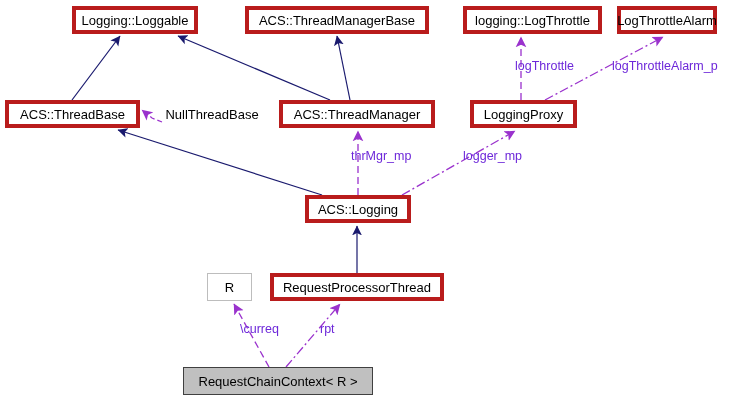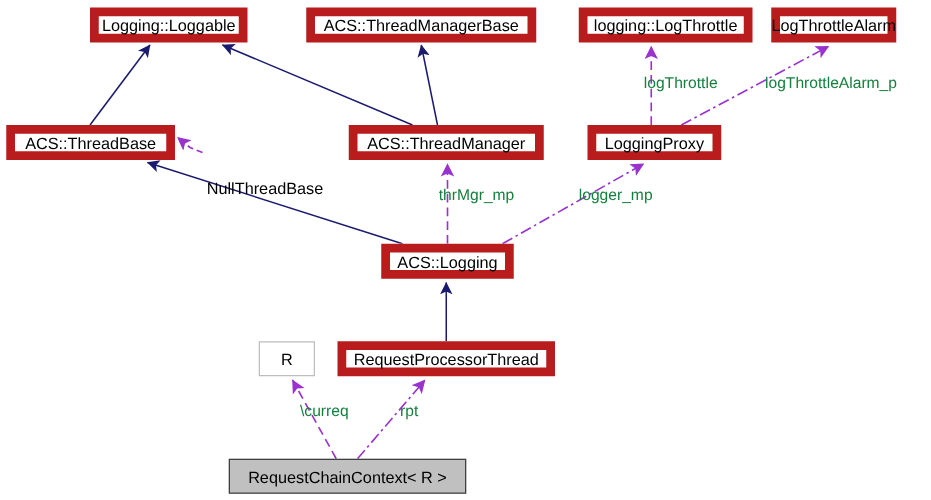--- a/index.html
+++ b/index.html
@@ -10,43 +10,42 @@
     background:#ffffff;
     font-family:"Liberation Sans", sans-serif;
     overflow:hidden;
   }
   #edges{position:absolute;left:0;top:0;width:745px;height:400px;pointer-events:none;}
   .node{
     position:absolute;
     box-sizing:border-box;
     display:flex;align-items:center;justify-content:center;
     background:#ffffff;
-    border:7px solid #b91c1c;
+    border:4px solid #b91c1c;
     color:#000000;
     font-size:13px;
     line-height:1;
     white-space:nowrap;
     letter-spacing:0px;
   }
   .node.tmpl-param{
     border:1px solid #bdbdbd;
   }
   .node.current{
     background:#c0c0c0;
     border:1px solid #404040;
   }
   .node.plain{
     border:none;
     background:transparent;
-    margin-top:36px;
   }
   .edge-label{
     position:absolute;
     font-size:12.5px;
-    color:#15803d;
+    color:#6d28d9;
     white-space:nowrap;
     line-height:1;
     background:transparent;
   }
 </style>
 </head>
 <body>
 
 <div id="canvas">
 

